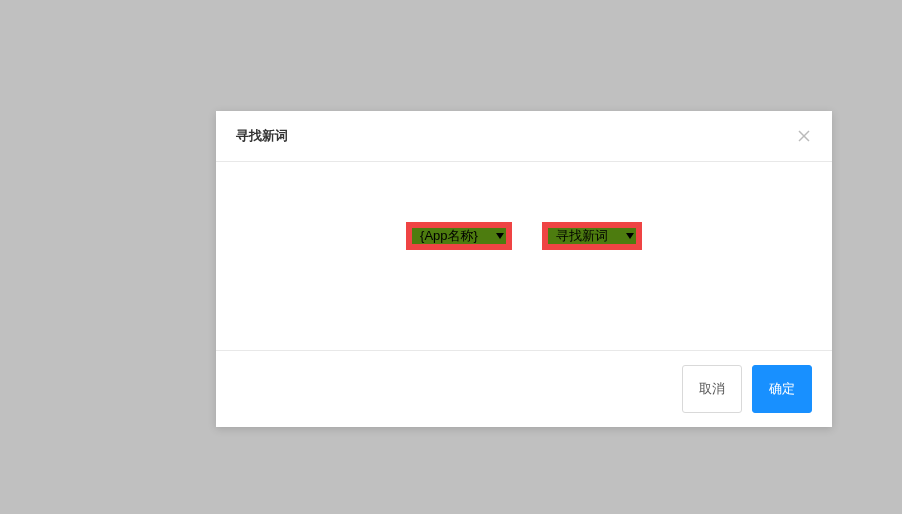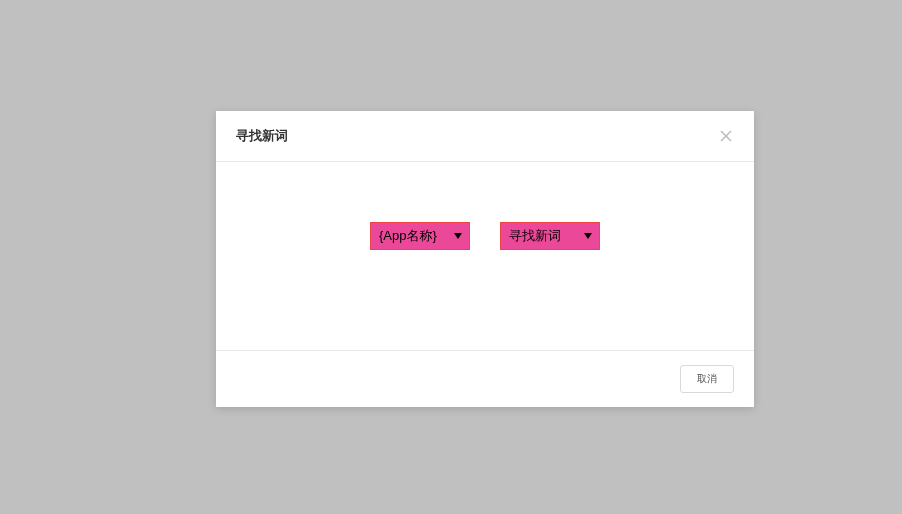--- a/index.html
+++ b/index.html
@@ -12,21 +12,21 @@
       font-family: Arial, "Microsoft YaHei", sans-serif;
       width: 902px;
       height: 514px;
       position: relative;
       overflow: hidden;
     }
     .modal {
       position: absolute;
       left: 216px;
       top: 111px;
-      width: 538px;
+      width: 616px;
       background: #ffffff;
       box-shadow: 0 2px 8px rgba(0,0,0,0.15);
     }
     .modal-header {
       padding: 16px 20px;
       border-bottom: 1px solid #e8e8e8;
       display: flex;
       justify-content: space-between;
       align-items: center;
     }
@@ -53,28 +53,28 @@
       display: flex;
       justify-content: center;
       gap: 30px;
       align-items: center;
     }
     .select-wrapper {
       position: relative;
       display: inline-block;
     }
     .select-box {
-      border: 1px solid #ef4444;
+      border: 6px solid #ef4444;
       height: 28px;
       padding: 0 28px 0 8px;
       font-size: 13px;
       display: flex;
       align-items: center;
       cursor: pointer;
-      background: #ec4899;
+      background: #4d7c0f;
       min-width: 100px;
     }
     .select-arrow {
       position: absolute;
       right: 8px;
       top: 50%;
       transform: translateY(-50%);
       pointer-events: none;
     }
     .select-arrow svg {
@@ -83,22 +83,22 @@
       display: block;
     }
     .modal-footer {
       border-top: 1px solid #e8e8e8;
       padding: 14px 20px;
       display: flex;
       justify-content: flex-end;
       gap: 10px;
     }
     .btn {
-      padding: 6px 16px;
-      font-size: 10px;
+      padding: 14px 16px;
+      font-size: 13px;
       border-radius: 3px;
       cursor: pointer;
       border: 1px solid transparent;
     }
     .btn-cancel {
       background: #fff;
       border: 1px solid #d9d9d9;
       color: #555;
     }
     .btn-confirm {
@@ -137,14 +137,15 @@
       </div>
       <div class="select-arrow">
         <svg viewBox="0 0 8 6">
             <polygon points="0,0 8,0 4,6" fill="#000"></polygon>
           </svg>
       </div>
     </div>
   </div>
   <div class="modal-footer">
     <button class="btn btn-cancel">取消</button>
+    <button class="btn btn-confirm">确定</button>
   </div>
 </div>
 
 </body></html>

